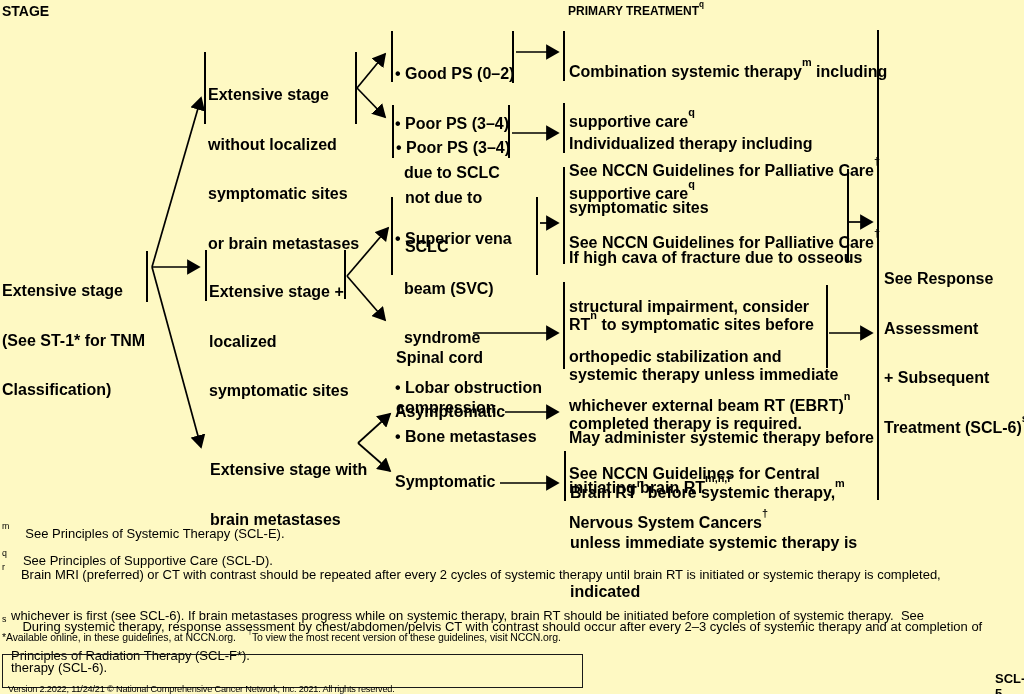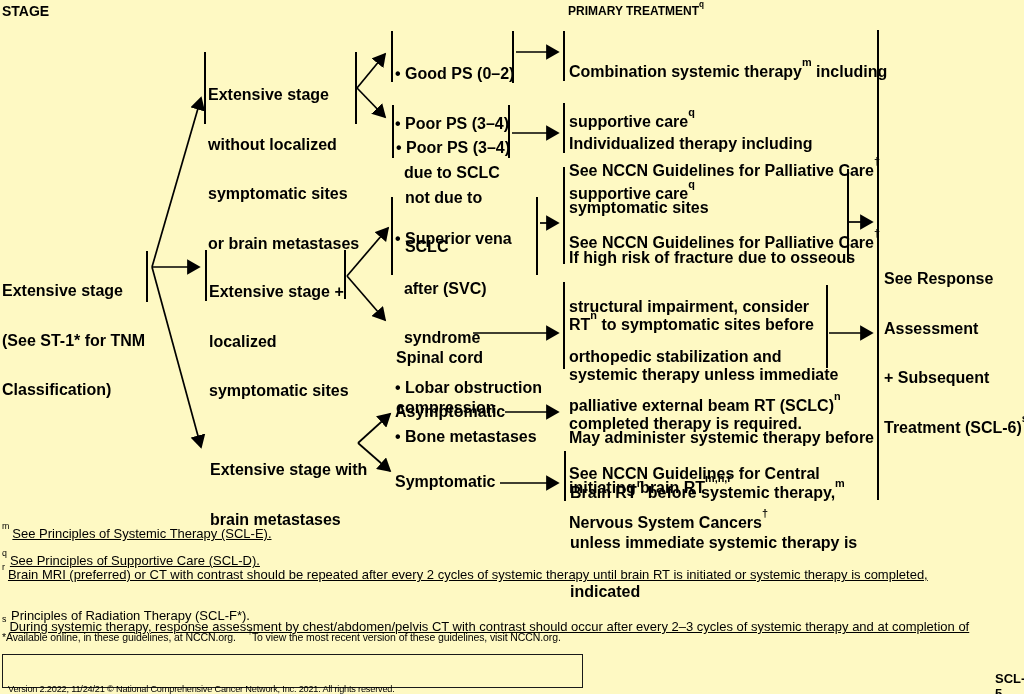--- a/index.html
+++ b/index.html
@@ -3,21 +3,21 @@
 <meta charset="utf-8">
 <style>
   html,body{margin:0;padding:0;background:#fff;}
   .page{position:relative;width:1024px;height:694px;background:#fef9c3;color:#000;
         font-family:"Liberation Sans",sans-serif;overflow:hidden;}
   .txt{position:absolute;font-weight:bold;font-size:16px;line-height:16.5px;white-space:pre;}
   .txt sup,.fn sup,.notes sup{font-size:0.68em;position:relative;top:-0.42em;line-height:0;}
   .bar{position:absolute;width:2px;background:#000;}
   .connectors{position:absolute;left:0;top:0;}
   .fn{position:absolute;left:2px;font-size:13px;line-height:13.5px;white-space:pre;font-weight:normal;}
-  .fn .lead span{margin-left:3px;text-decoration:underline;}
+  .fn .lead span{margin-left:16px;}
   .fn .cont{padding-left:9px;}
   .notes{position:absolute;top:631px;font-size:10.5px;letter-spacing:-0.1px;white-space:pre;}
   .copybox{position:absolute;left:2px;top:654px;width:558px;height:29px;border:1.5px solid #1a1a1a;
            font-size:9.2px;line-height:12.5px;letter-spacing:-0.2px;padding:3px 16px 0 5px;white-space:pre;}
   .pagecode{position:absolute;left:995px;top:671px;font-weight:bold;font-size:13px;}
 </style>
 </head>
 <body>
 
 <div class="page">
@@ -103,21 +103,21 @@
   </div>
 
   <div class="txt" style="left:396px;top:107px">
     <div>• Poor PS (3–4)</div>
     <div>  not due to</div>
     <div>  SCLC</div>
   </div>
 
   <div class="txt" style="left:395px;top:198px">
     <div>• Superior vena</div>
-    <div>  after (SVC)</div>
+    <div>  beam (SVC)</div>
     <div>  syndrome</div>
     <div>• Lobar obstruction</div>
     <div>• Bone metastases</div>
   </div>
 
   <div class="txt" style="left:396px;top:317px">
     <div>Spinal cord</div>
     <div>compression</div>
   </div>
 
@@ -131,24 +131,24 @@
   </div>
 
   <div class="txt" style="left:569px;top:103px">
     <div><span>Individualized therapy including</span></div>
     <div><span>supportive care</span><sup>q</sup></div>
     <div><span>See NCCN Guidelines for Palliative Care</span><sup>†</sup></div>
   </div>
 
   <div class="txt" style="left:569px;top:167px">
     <div><span>symptomatic sites</span></div>
-    <div><span>If high risk of fracture due to osseous</span></div>
+    <div><span>If high cava of fracture due to osseous</span></div>
     <div><span>structural impairment, consider</span></div>
     <div><span>orthopedic stabilization and</span></div>
-    <div><span>palliative external beam RT (SCLC)</span><sup>n</sup></div>
+    <div><span>whichever external beam RT (EBRT)</span><sup>n</sup></div>
   </div>
 
   <div class="txt" style="left:569px;top:284px">
     <div><span>RT</span><sup>n</sup><span> to symptomatic sites before</span></div>
     <div><span>systemic therapy unless immediate</span></div>
     <div><span>completed therapy is required.</span></div>
     <div><span>See NCCN Guidelines for Central</span></div>
     <div><span>Nervous System Cancers</span><sup>†</sup></div>
   </div>
 
@@ -171,24 +171,26 @@
   </div>
 
   <div class="fn" style="top:500px">
     <div class="lead"><sup>m</sup><span>See Principles of Systemic Therapy (SCL-E).</span></div>
   </div>
   <div class="fn" style="top:527px">
     <div class="lead"><sup>q</sup><span>See Principles of Supportive Care (SCL-D).</span></div>
   </div>
   <div class="fn" style="top:541px">
     <div class="lead"><sup>r</sup><span>Brain MRI (preferred) or CT with contrast should be repeated after every 2 cycles of systemic therapy until brain RT is initiated or systemic therapy is completed,</span></div>
+    <div class="cont">whichever is first (see SCL-6). If brain metastases progress while on systemic therapy, brain RT should be initiated before completion of systemic therapy.  See</div>
     <div class="cont">Principles of Radiation Therapy (SCL-F*).</div>
   </div>
   <div class="fn" style="top:593px">
     <div class="lead"><sup>s</sup><span>During systemic therapy, response assessment by chest/abdomen/pelvis CT with contrast should occur after every 2–3 cycles of systemic therapy and at completion of</span></div>
+    <div class="cont">therapy (SCL-6).</div>
   </div>
 
   <div class="notes" style="left:2px">*Available online, in these guidelines, at NCCN.org.</div>
   <div class="notes" style="left:248px"><sup>†</sup><span>To view the most recent version of these guidelines, visit NCCN.org.</span></div>
 
   <div class="copybox">
     <div>Version 2.2022, 11/24/21 © National Comprehensive Cancer Network, Inc. 2021. All rights reserved.</div>
     
   </div>
 

